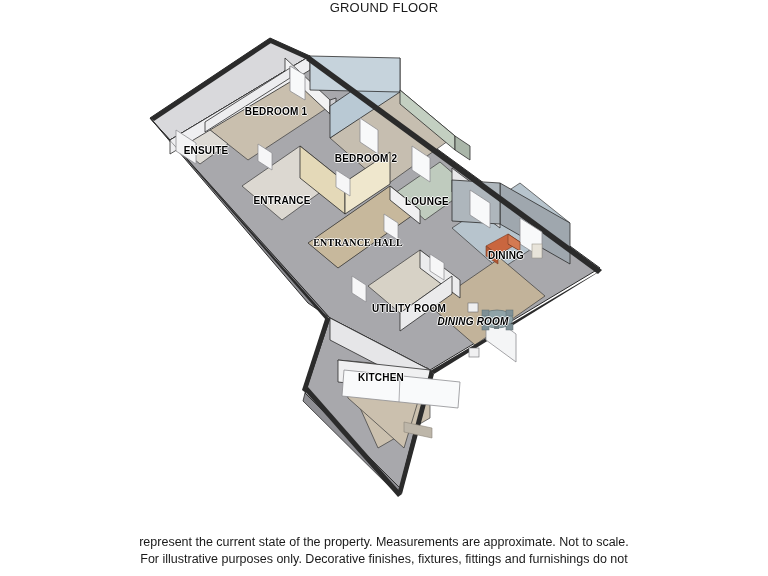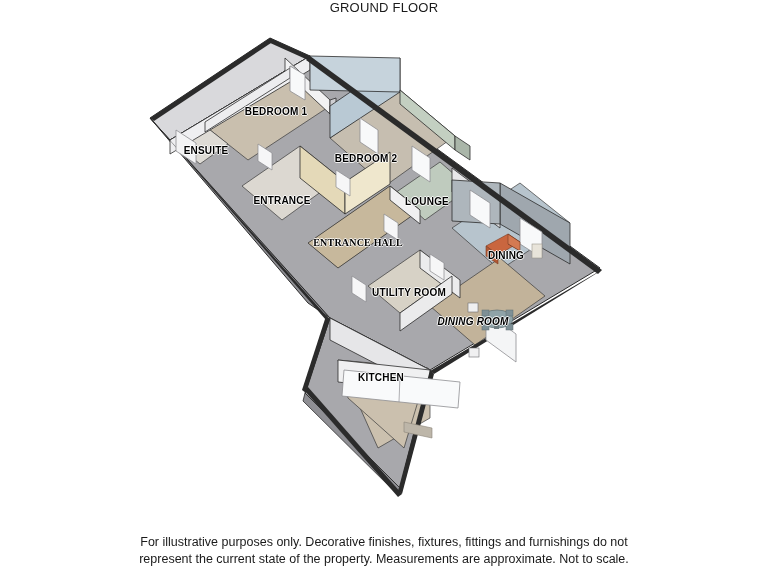--- a/index.html
+++ b/index.html
@@ -218,24 +218,24 @@
       </g>
     </svg>
 
     <div class="room-label" style="left:276px; top:93px;">BEDROOM 1</div>
     <div class="room-label" style="left:206px; top:132px;">ENSUITE</div>
     <div class="room-label" style="left:366px; top:140px;">BEDROOM 2</div>
     <div class="room-label" style="left:282px; top:182px;">ENTRANCE</div>
     <div class="room-label" style="left:427px; top:183px;">LOUNGE</div>
     <div class="room-label" style="left:358px; top:224px;font-family:Liberation Serif, serif;">ENTRANCE HALL</div>
     <div class="room-label" style="left:506px; top:237px;">DINING</div>
-    <div class="room-label" style="left:409px; top:274px;">UTILITY ROOM</div>
+    <div class="room-label" style="left:409px; top:290px;">UTILITY ROOM</div>
     <div class="room-label" style="left:473px; top:303px;font-style:italic;">DINING ROOM</div>
     <div class="room-label" style="left:381px; top:359px;">KITCHEN</div>
 
   </div>
 
   <div id="footer">
+    <div>represent the current state of the property. Measurements are approximate. Not to scale.</div>
     <div>For illustrative purposes only. Decorative finishes, fixtures, fittings and furnishings do not</div>
-    <div>represent the current state of the property. Measurements are approximate. Not to scale.</div>
   </div>
 
 </div>
 
 </body></html>

